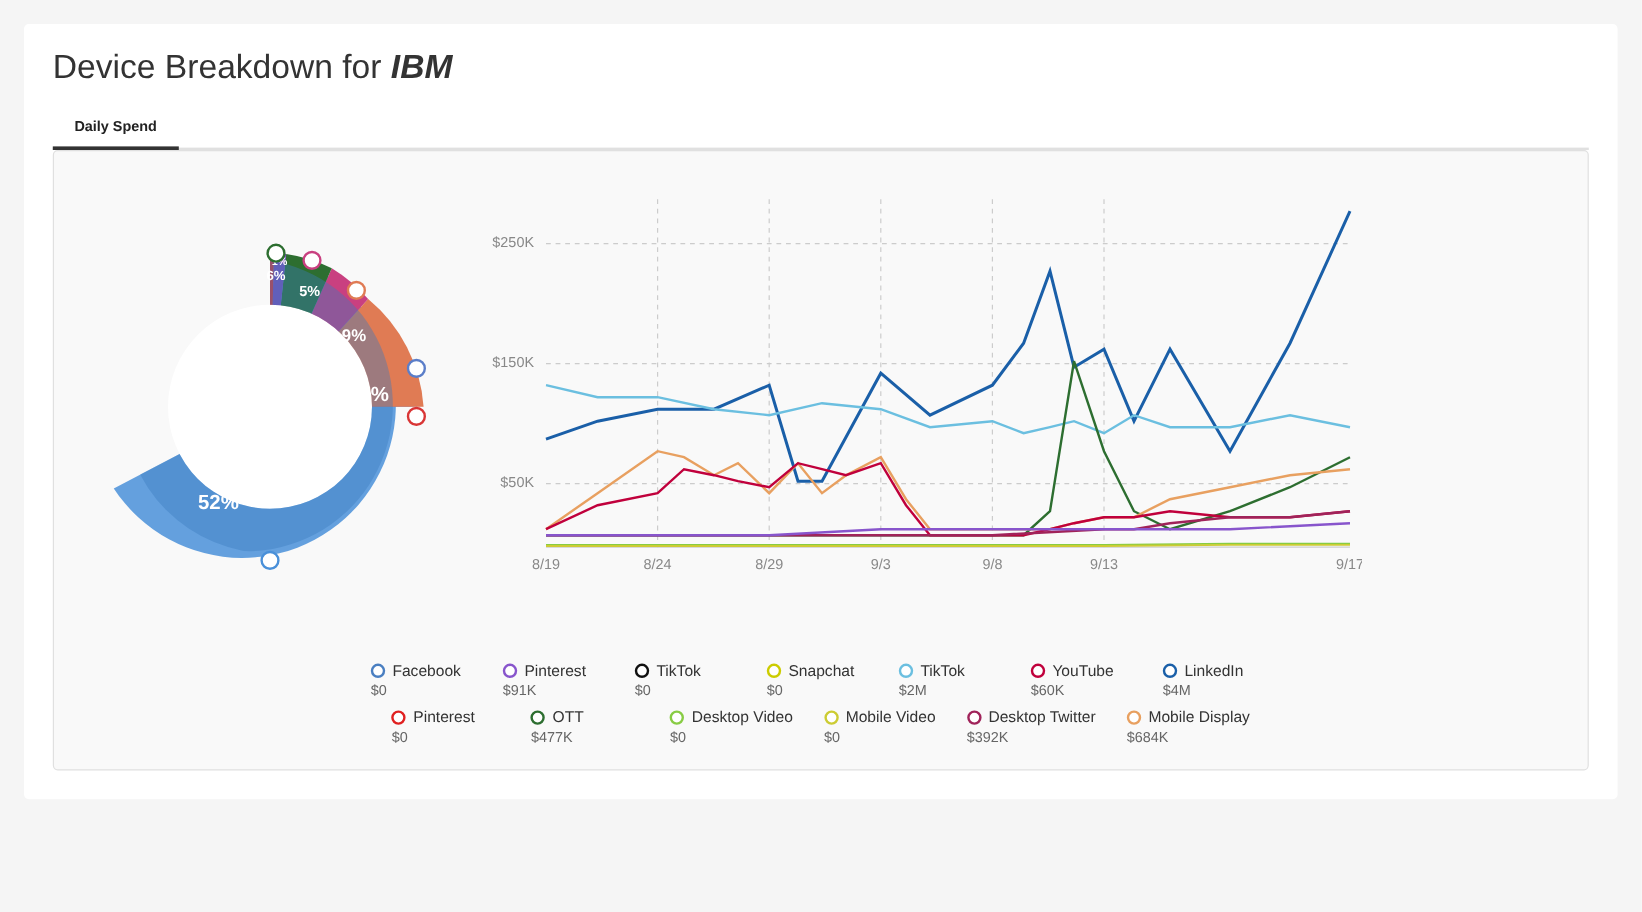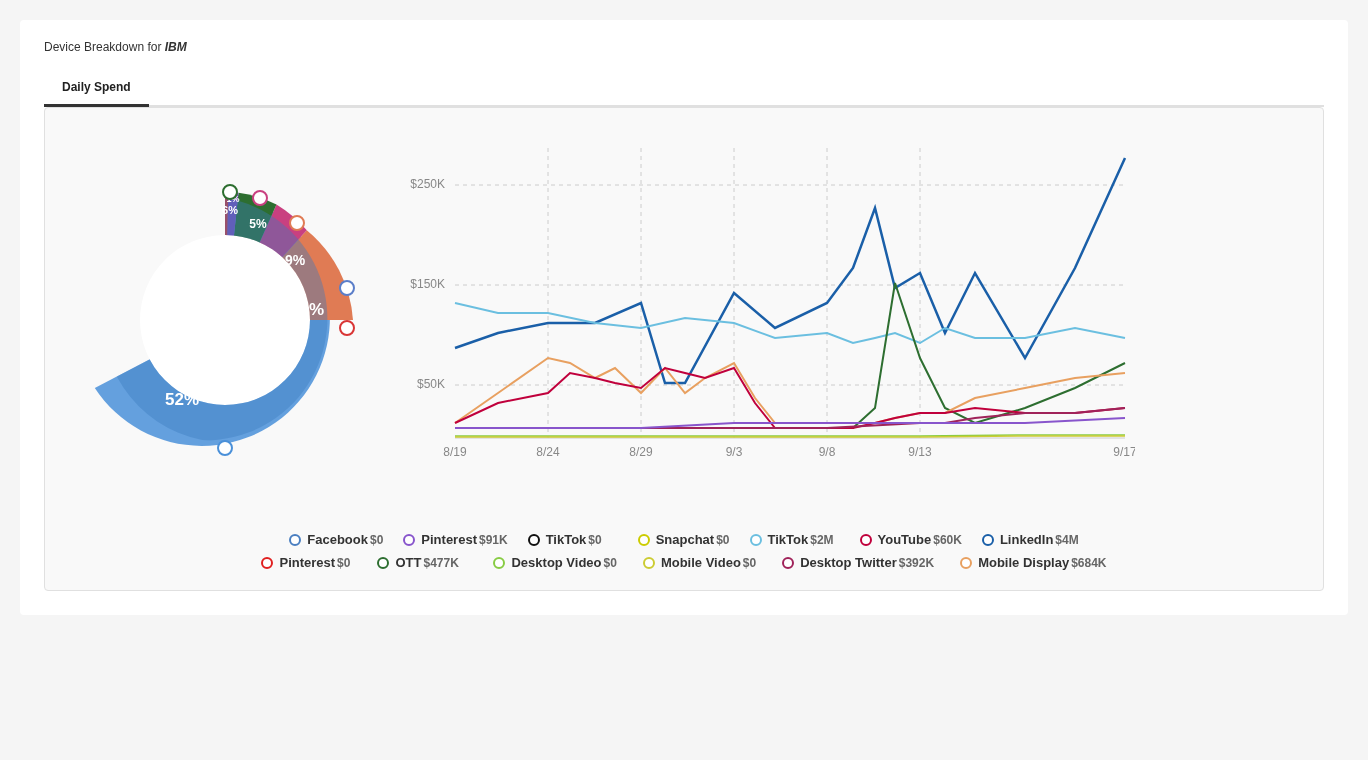--- a/index.html
+++ b/index.html
@@ -1,28 +1,28 @@
 <!DOCTYPE html>
 <html><head>
   <meta charset="utf-8">
   <style>
     * { box-sizing: border-box; margin: 0; padding: 0; }
     body { font-family: -apple-system, BlinkMacSystemFont, 'Segoe UI', Arial, sans-serif; background: #f5f5f5; padding: 20px; }
     .page-container { background: #fff; border-radius: 4px; padding: 20px 24px 24px; max-width: 1340px; }
-    .page-title { font-size: 12px; font-weight: 400; color: #333; margin-bottom: 16px; }
+    .page-title { font-size: 28px; font-weight: 400; color: #333; margin-bottom: 16px; }
     .page-title em { font-style: italic; font-weight: 700; }
     .tabs { display: flex; border-bottom: 2px solid #e0e0e0; margin-bottom: 0; }
     .tab { padding: 10px 18px; font-size: 12px; cursor: pointer; border-bottom: 3px solid transparent; margin-bottom: -2px; color: #666; }
     .tab.active { font-weight: 700; color: #222; border-bottom: 3px solid #333; }
     .chart-area { background: #f9f9f9; border: 1px solid #e0e0e0; border-radius: 4px; padding: 20px; display: flex; flex-direction: column; margin-top: 0; }
     .charts-row { display: flex; gap: 20px; align-items: center; }
     .donut-wrapper { flex: 0 0 320px; display: flex; justify-content: center; align-items: center; position: relative; }
     .line-chart-wrapper { flex: 1; min-width: 0; }
     .legend-row { display: flex; flex-wrap: wrap; justify-content: center; gap: 8px 24px; margin-top: 20px; padding: 0 10px; }
-    .legend-item { display: flex; flex-direction: row; align-items: flex-end; gap: 2px; min-width: 90px; font-weight: bold; }
+    .legend-item { display: flex; flex-direction: column; align-items: flex-start; gap: 2px; min-width: 90px; }
     .legend-label-row { display: flex; align-items: center; gap: 6px; }
     .legend-dot { width: 12px; height: 12px; border-radius: 50%; border: 2px solid; background: #fff; flex-shrink: 0; }
     .legend-name { font-size: 13px; color: #333; }
     .legend-value { font-size: 12px; color: #666; text-align: center; }
     svg text { font-family: -apple-system, BlinkMacSystemFont, 'Segoe UI', Arial, sans-serif; }
   </style>
 </head>
 <body>
 
 <div class="page-container">

